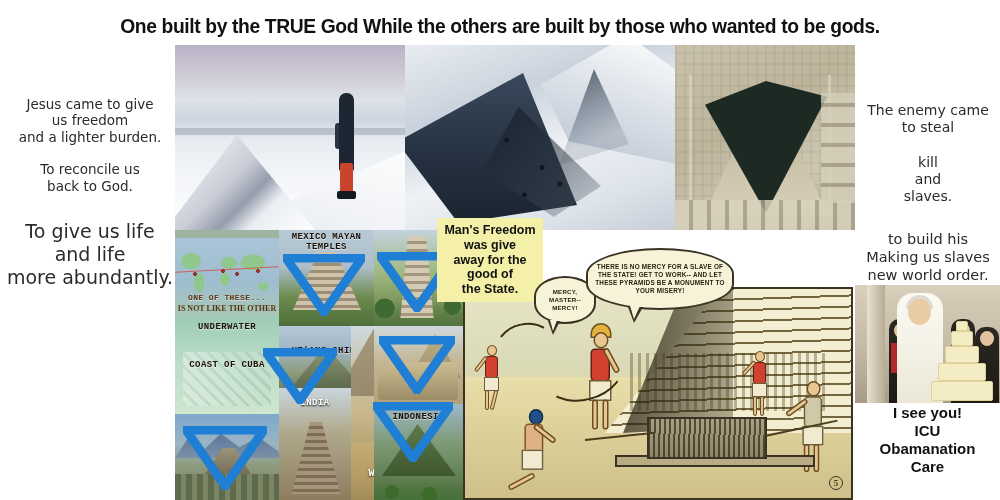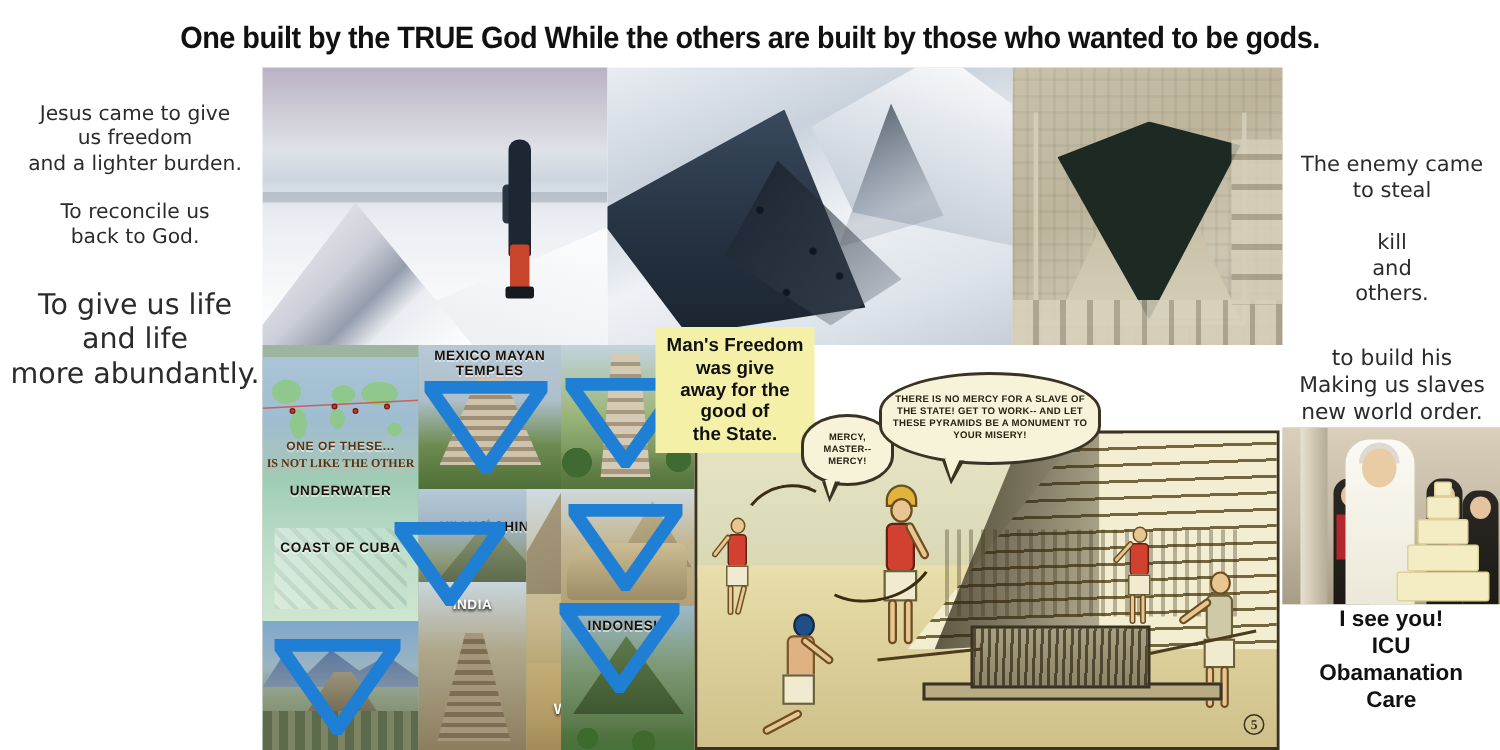--- a/index.html
+++ b/index.html
@@ -152,21 +152,21 @@
   }
 
   
   #collage-pyramids {
     left:175px; top:230px; width:288px; height:270px;
     background:#9db5a0;
   }
   .cell { position:absolute; overflow:hidden; }
   .cell .lab {
     position:absolute; left:0; width:100%; text-align:center;
-    font-family:Liberation Sans, sans-serif;
+    font-family:Liberation Mono, monospace;
     font-weight:bold; font-size:9px; color:#1a1008;
     letter-spacing:.4px; text-shadow:0 1px 0 rgba(255,255,255,.55);
     font-variant:small-caps; text-transform:uppercase;
   }
 
   
   #cell-world-map { left:0; top:8px; width:104px; height:78px;
     background:linear-gradient(180deg,#a9c4d6 0%,#9fbdd1 55%,#a8c7b6 100%); }
   #cell-world-map .mapmass {
     position:absolute; inset:4px 2px 14px 2px;
@@ -508,21 +508,21 @@
 
   .trioverlay { position:absolute; z-index:4; pointer-events:none; }
 </style>
 </head>
 <body>
 
 <div id="stage">
 
   <div class="title">One built by the TRUE God  While the others are built by those who wanted to be gods.</div>
 
-  <div class="sidetext left-col" style="top:68px;">
+  <div class="sidetext left-col" style="top:96px;">
     <div class="blk t-sm">
       <div>Jesus came to give</div>
       <div>us freedom</div>
       <div>and a lighter burden.</div>
     </div>
     <div class="blk t-sm" style="margin-top:16px;">
       <div>To reconcile us</div>
       <div>back to God.</div>
     </div>
     <div class="t-lg" style="margin-top:26px;">
@@ -533,21 +533,21 @@
   </div>
 
   <div class="sidetext right-col" style="top:82px;margin-top:20px;">
     <div class="t-rt">
       <div>The enemy came</div>
       <div>to steal</div>
     </div>
     <div class="t-rt" style="margin-top:18px;">
       <div>kill</div>
       <div>and</div>
-      <div>others.</div>
+      <div>slaves.</div>
     </div>
     <div class="t-md" style="margin-top:26px;">
       <div>to build his</div>
       <div>Making us slaves</div>
       <div>new world order.</div>
     </div>
   </div>
 
   <div class="pic" id="photo-antarctic-ridge">
     <div class="horizonband"></div>

